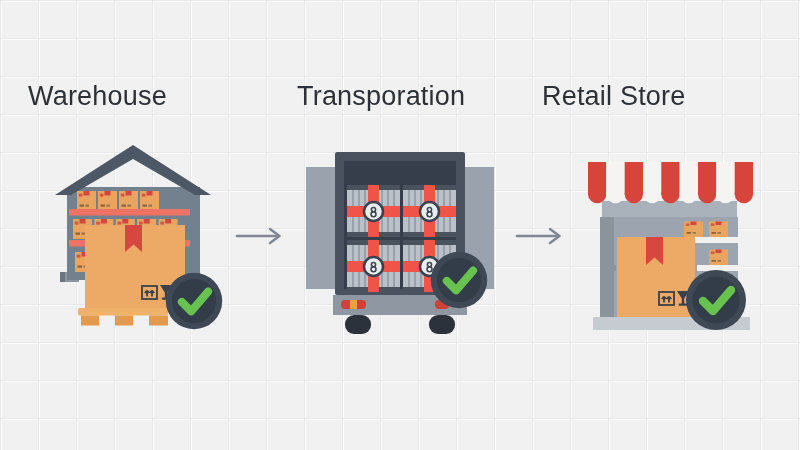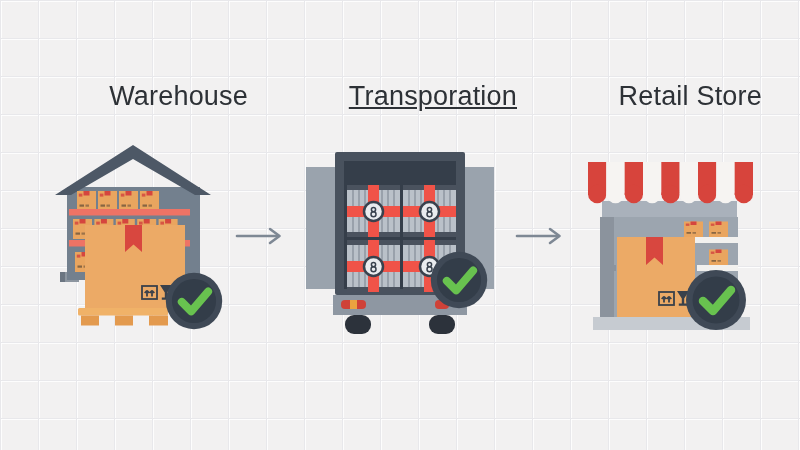--- a/index.html
+++ b/index.html
@@ -11,25 +11,25 @@
       linear-gradient(to right, #e8e8eb 1px, transparent 1px),
       linear-gradient(to bottom, #e8e8eb 1px, transparent 1px),
       linear-gradient(to right, rgba(255,255,255,.85) 1px, transparent 1px),
       linear-gradient(to bottom, rgba(255,255,255,.85) 1px, transparent 1px);
     background-size:38px 38px, 38px 38px, 38px 38px, 38px 38px;
     background-position:0 0, 0 0, 1px 1px, 1px 1px;
     font-family:"Liberation Sans", sans-serif;
   }
   .stage-label{
     position:absolute;width:220px;top:80px;margin:0;
-    text-align:right;font-size:27px;font-weight:500;
+    text-align:left;font-size:27px;font-weight:500;
     color:#2d3136;letter-spacing:.2px;line-height:32px;
   }
   .label-warehouse{left:28px;}
-  .label-transportation{left:297px;text-decoration:underline;}
+  .label-transportation{left:297px;}
   .label-retail{left:542px;}
   .illo{position:absolute;}
   .illo-warehouse{left:45px;top:143px;}
   .illo-truck{left:300px;top:143px;}
   .illo-store{left:585px;top:143px;}
   .arrow{position:absolute;top:226px;}
   .arrow-1{left:235px;}
   .arrow-2{left:515px;}
   .defs-holder{position:absolute;width:0;height:0;overflow:hidden;}
 </style>

